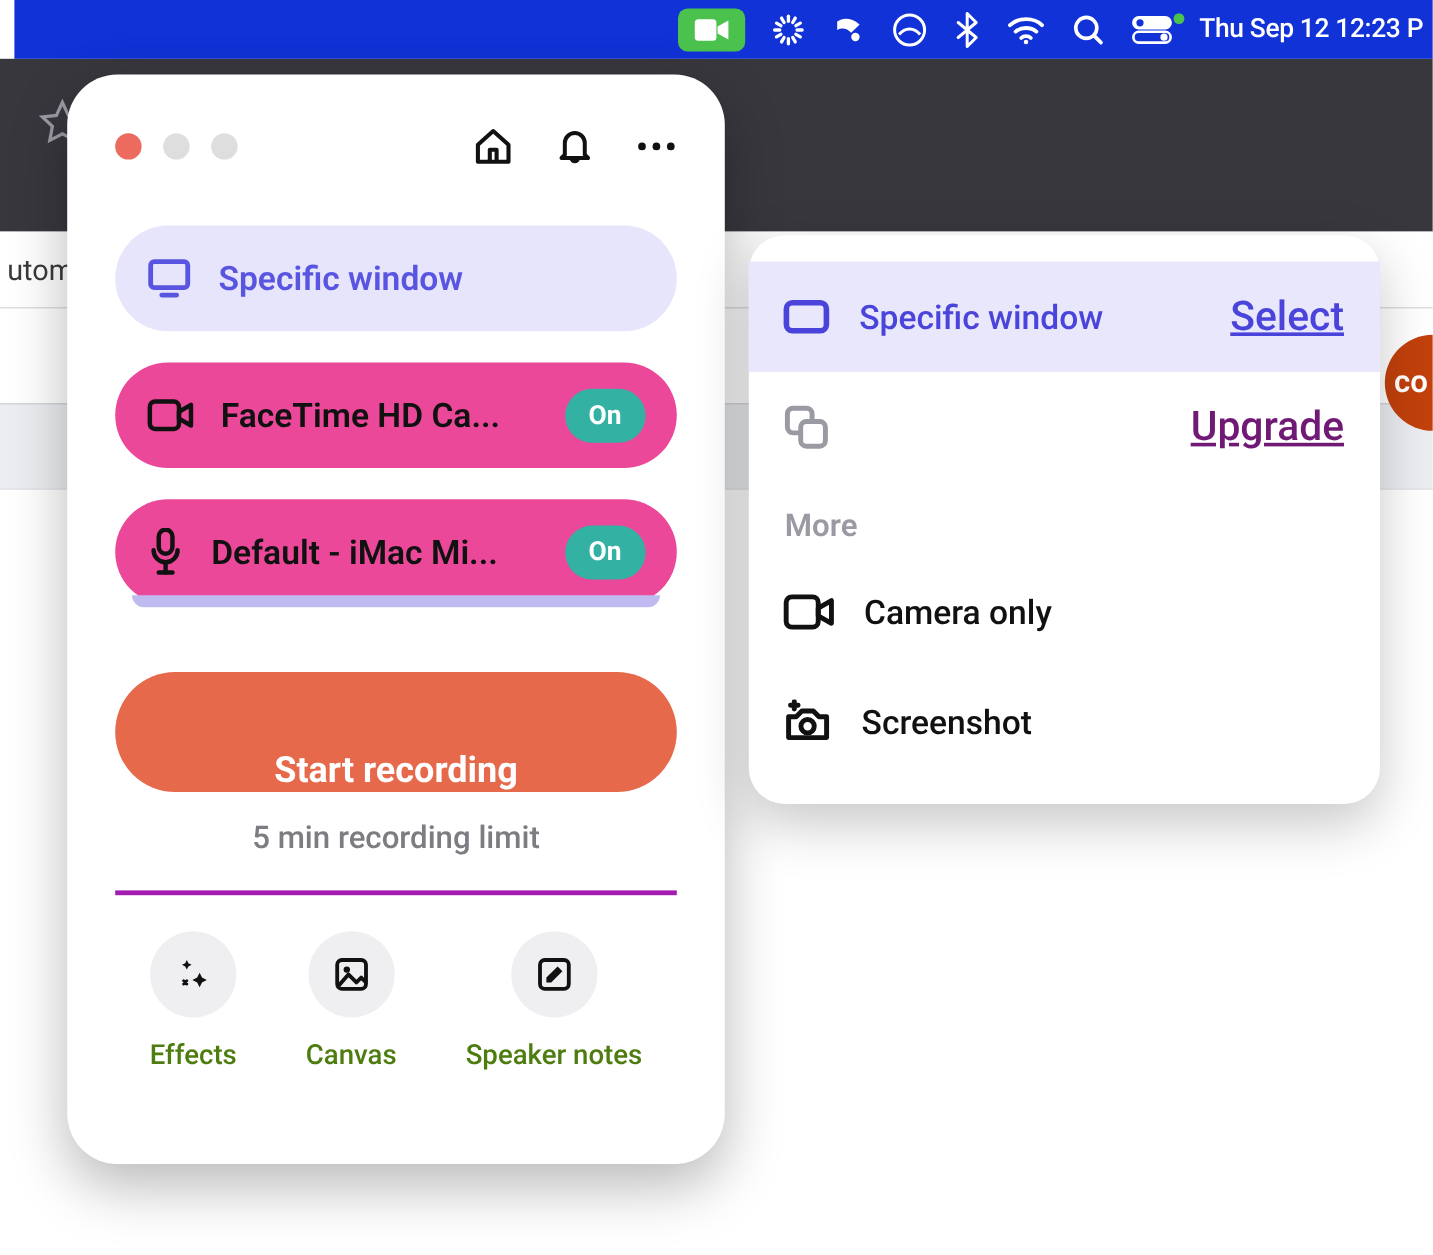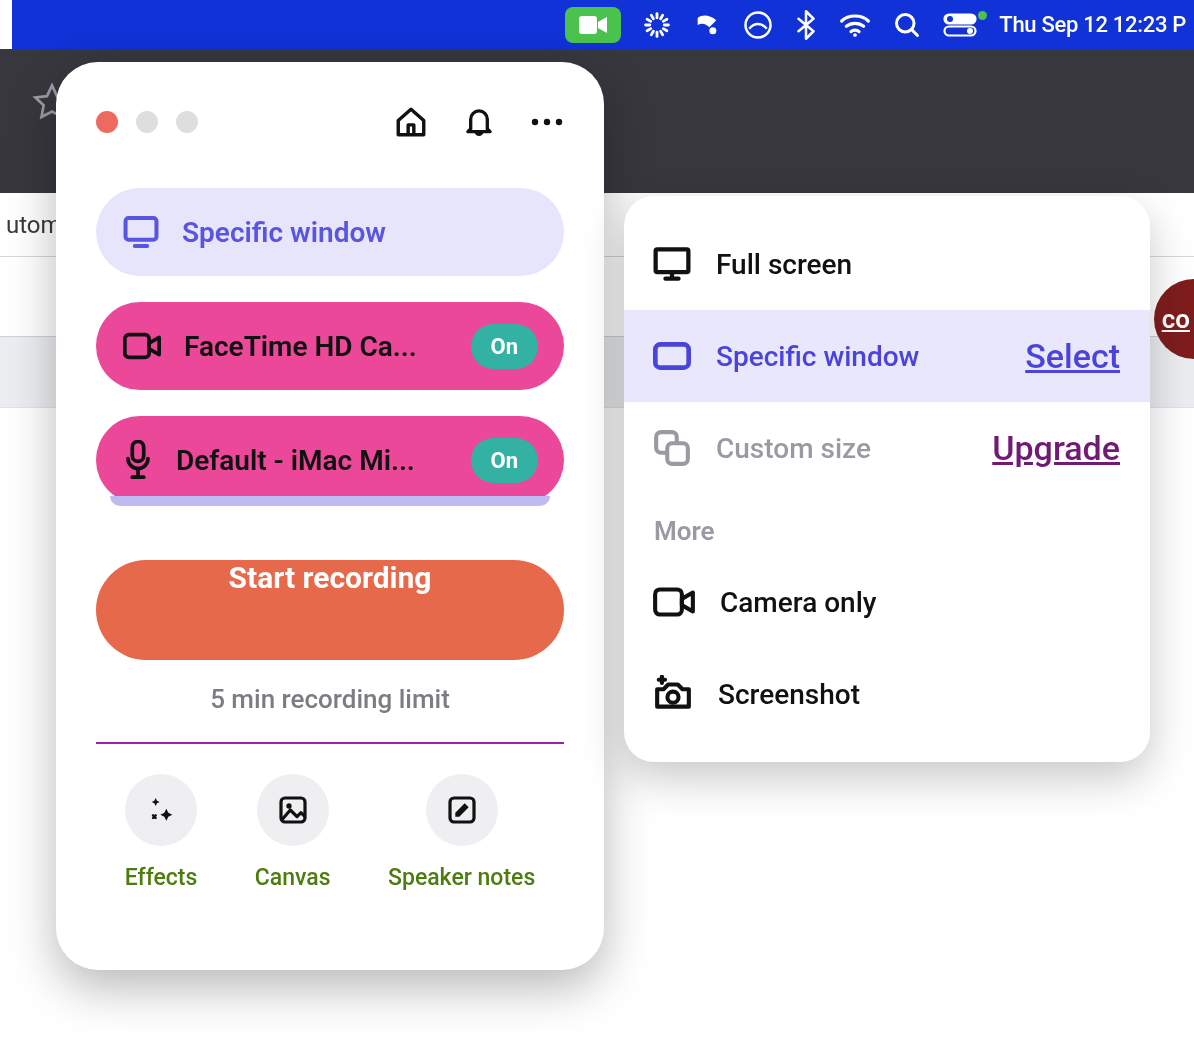--- a/index.html
+++ b/index.html
@@ -9,41 +9,41 @@
     .menubar { position: absolute; top: 0; left: 12px; right: 0; height: 49px; background: #1032d6; display: flex; align-items: center; justify-content: flex-end; padding-right: 8px; gap: 22px; color: #fff; }
     .menubar-indicator { width: 56px; height: 36px; background: #4bc24e; border-radius: 8px; display: flex; align-items: center; justify-content: center; }
     .menubar .mi { display: flex; align-items: center; }
     .menubar-time { font-size: 22px; font-weight: 500; letter-spacing: -0.3px; white-space: nowrap; }
 
     
     .strip-dark { position: absolute; top: 49px; left: 0; right: 0; height: 144px; background: #38373e; }
     .strip-bookmark { position: absolute; top: 193px; left: 0; right: 0; height: 64px; background: #fff; border-bottom: 1px solid #d6d6d6; display:flex; align-items:center; padding-left:6px; font-size:24px; color:#3a3a3a;}
     .grey-row { position:absolute; top:336px; left:0; right:0; height:72px; background:#ecedf0; border-top:1px solid #ccd0d8; border-bottom:1px solid #e0e2e6;}
     .star { position:absolute; top:82px; left:32px; }
-    .corner-avatar { position:absolute; top:279px; right:0; width:40px; height:80px; background:#7f1d1d; border-radius:40px 0 0 40px; display:flex; align-items:center; justify-content:flex-end; color:#fff; font-size:26px; font-weight:600; padding-right:4px;text-decoration:underline;}
+    .corner-avatar { position:absolute; top:279px; right:0; width:40px; height:80px; background:#c2410c; border-radius:40px 0 0 40px; display:flex; align-items:center; justify-content:flex-end; color:#fff; font-size:26px; font-weight:600; padding-right:4px;}
 
     
     .recorder { position: absolute; top: 62px; left: 56px; width: 548px; height: 908px; background: #fff; border-radius: 42px; box-shadow: 0 18px 48px rgba(0,0,0,0.28); padding: 42px 40px 34px; display: flex; flex-direction: column; }
     .rec-top { display: flex; align-items: center; justify-content: space-between; margin-bottom: 32px; }
     .traffic { display: flex; gap: 18px; }
     .tl { width: 22px; height: 22px; border-radius: 50%; }
     .tl.red { background: #ed6a5e; }
     .tl.grey { background: #dedede; }
     .rec-top-icons { display: flex; gap: 34px; align-items: center; color:#111; }
     .ricon { display:flex; cursor:pointer; }
 
     .pill { width: 100%; height: 88px; border-radius: 48px; display: flex; align-items: center; padding: 0 26px; font-size: 28px; font-weight: 600; gap: 22px; margin-top: 26px; }
     .pill.mode { background: #e6e5fb; color: #5a55e0; margin-top:16px;}
     .pill.source { background: #ec4899; color: #111; position: relative;}
     .pill.source .toggle { margin-left: auto; background: #33b1a2; color:#fff; font-size:22px; font-weight:700; padding: 10px 20px; border-radius: 30px; }
     .pill.source.audio::after{content:"";position:absolute;left:14px;right:14px;bottom:-2px;height:10px;background:#bfbbf0;border-radius:0 0 38px 38px;}
     .pill .lbl { white-space: nowrap; overflow: hidden; text-overflow: ellipsis; max-width: 270px; }
 
-    .start-btn { margin-top: 56px; height: 100px; border-radius: 54px; background: #e5694a; color: #fff; font-size: 30px; font-weight: 700; display:flex; align-items:flex-start; justify-content:center; cursor:pointer;}
-    .limit { text-align:center; font-size:26px; color:#7c7c83; font-weight:500; margin-top:24px; padding-bottom:28px; border-bottom:2px solid #a21caf;}
+    .start-btn { margin-top: 56px; height: 100px; border-radius: 54px; background: #e5694a; color: #fff; font-size: 30px; font-weight: 700; display:flex; align-items:flex-end; justify-content:center; cursor:pointer;}
+    .limit { text-align:center; font-size:26px; color:#7c7c83; font-weight:500; margin-top:24px; padding-bottom:28px; border-bottom:4px solid #a21caf;}
 
     .tools { display:flex; justify-content:space-around; margin-top:30px;}
     .tool { display:flex; flex-direction:column; align-items:center; gap:18px; font-size:23px; color:#4d7c0f; font-weight:500; cursor:pointer;}
     .tool .circ{ width:72px; height:72px; border-radius:50%; background:#efeff2; display:flex; align-items:center; justify-content:center;}
 
     
     .dropdown { position:absolute; top:196px; left:624px; width:526px; background:#fff; border-radius:30px; box-shadow: 0 16px 44px rgba(0,0,0,0.22); padding: 22px 0; }
     .dd-item { height:92px; display:flex; align-items:center; padding:0 30px 0 28px; gap:24px; font-size:28px; color:#111; font-weight:500; cursor:pointer;}
     .dd-item.selected { background:#e8e7fb; color:#4a44db;}
     .dd-item.disabled { color:#9a9aa2; font-weight:500;}
@@ -234,47 +234,36 @@
             <rect x="3" y="3" width="18" height="18" rx="3"></rect>
             <path d="M14 7 17 10 10 17 7 17 7 14Z" fill="#111" stroke="none"></path>
           </svg>
       </div>
       <span>Speaker notes</span>
     </div>
   </div>
 </div>
 
 <div class="dropdown">
-  <div class="dd-item">
-    <span>
-      <svg width="40" height="36" viewBox="0 0 24 22" fill="none" stroke="#111" stroke-width="2.6" stroke-linejoin="round">
-          <rect x="2" y="2" width="20" height="14" rx="1"></rect>
-          <path d="M8 20 H16" stroke-linecap="round"></path>
-          <path d="M12 16 V20"></path>
-        </svg>
-    </span>
-    <span>Full screen</span>
-  </div>
   <div class="dd-item selected">
     <span>
       <svg width="40" height="32" viewBox="0 0 24 18" fill="none" stroke="#4a44db" stroke-width="2.8" stroke-linejoin="round">
           <rect x="2" y="2" width="20" height="14" rx="3"></rect>
         </svg>
     </span>
     <span>Specific window</span>
     <span class="link">Select</span>
   </div>
   <div class="dd-item disabled">
     <span>
       <svg width="40" height="38" viewBox="0 0 24 24" fill="none" stroke="#9a9aa2" stroke-width="2.6" stroke-linejoin="round">
           <rect x="2" y="2" width="13" height="13" rx="3"></rect>
           <rect x="9" y="9" width="13" height="13" rx="3" fill="#fff"></rect>
         </svg>
     </span>
-    <span>Custom size</span>
     <span class="link">Upgrade</span>
   </div>
   <div class="dd-more">More</div>
   <div class="dd-item">
     <span>
       <svg width="44" height="32" viewBox="0 0 28 20" fill="none" stroke="#111" stroke-width="2.6" stroke-linejoin="round">
           <rect x="2" y="2" width="17" height="16" rx="3"></rect>
           <path d="M19 8 26 4 26 16 19 12Z"></path>
         </svg>
     </span>

